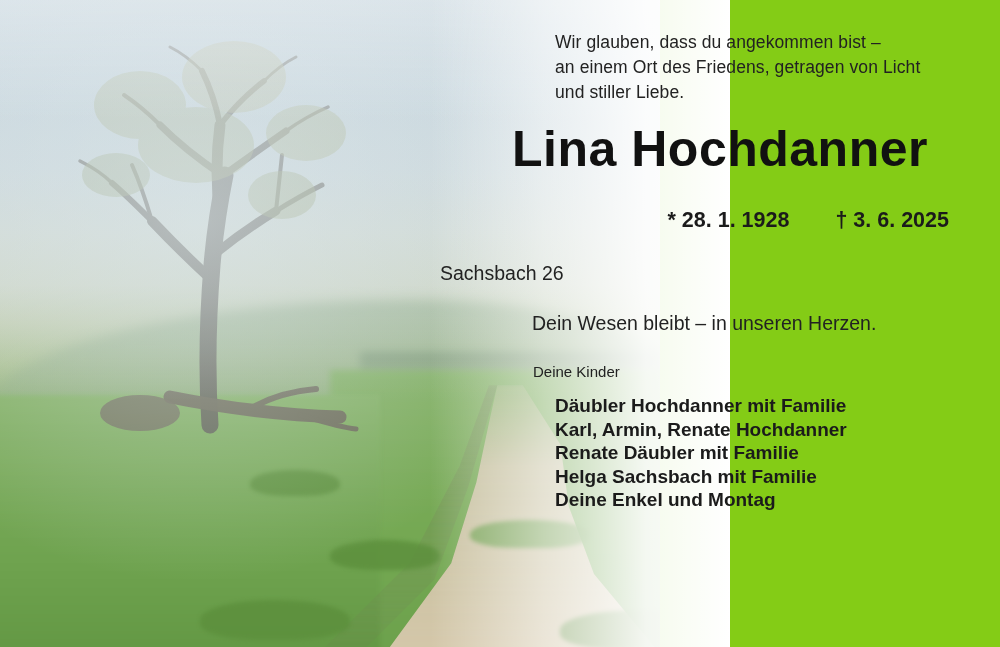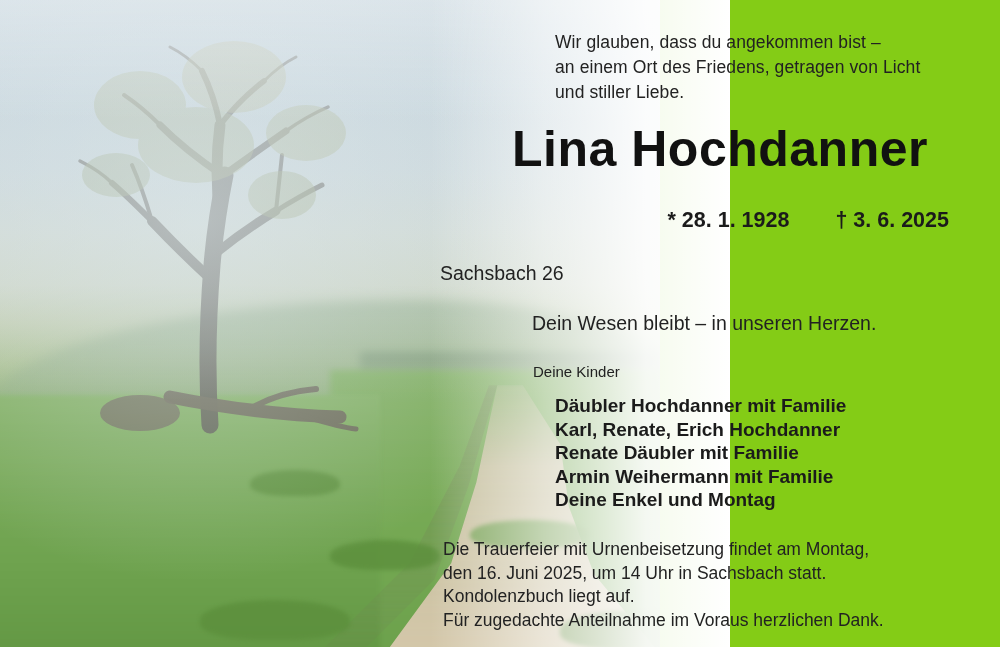--- a/index.html
+++ b/index.html
@@ -281,24 +281,20 @@
 
     <div class="t dates"><span>* 28. 1. 1928</span><span class="gap"> </span><span>† 3. 6. 2025</span></div>
 
     <div class="t place">Sachsbach 26</div>
 
     <div class="t motto">Dein Wesen bleibt – in unseren Herzen.</div>
 
     <div class="t children-label">Deine Kinder</div>
 
     <div class="t children-list"><span>Däubler Hochdanner mit Familie</span>
-<span>Karl, Renate, Erich Hochdanner</span>
+<span>Karl, Armin, Renate Hochdanner</span>
 <span>Renate Däubler mit Familie</span>
-<span>Armin Weihermann mit Familie</span>
+<span>Helga Sachsbach mit Familie</span>
 <span>Deine Enkel und Montag</span></div>
 
-    <div class="t footer"><span>Die Trauerfeier mit Urnenbeisetzung findet am Montag,</span>
-<span>den 16. Juni 2025, um 14 Uhr in Sachsbach statt.</span>
-<span>Kondolenzbuch liegt auf.</span>
-<span>Für zugedachte Anteilnahme im Voraus herzlichen Dank.</span></div>
 
   </div>
 </div>
 
 </body></html>

